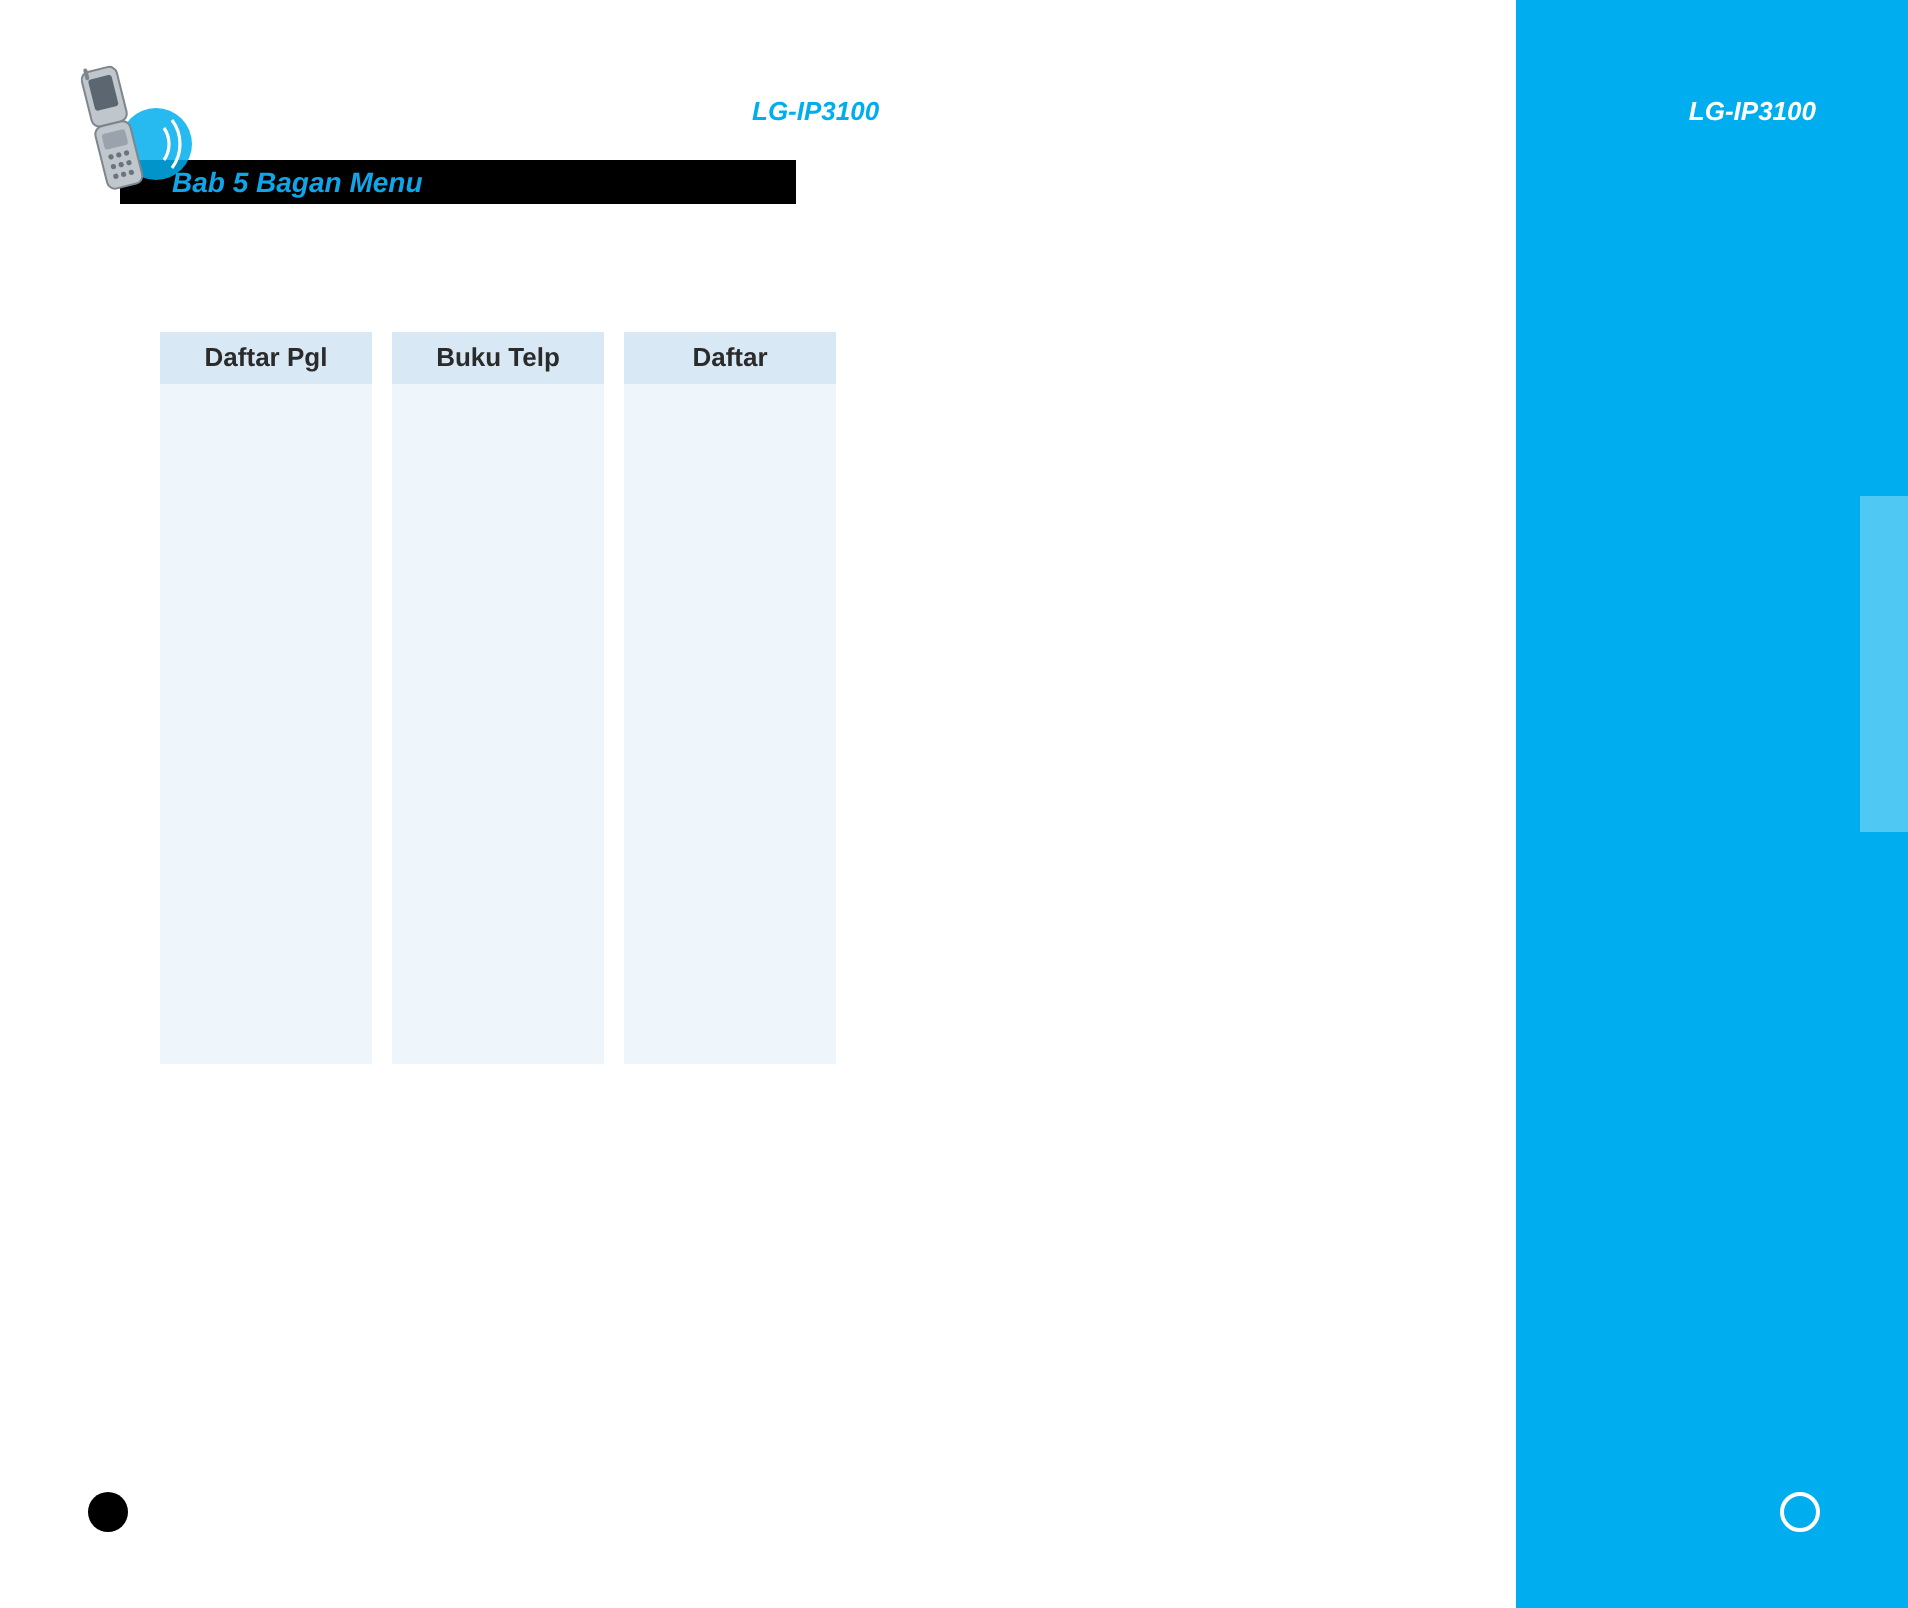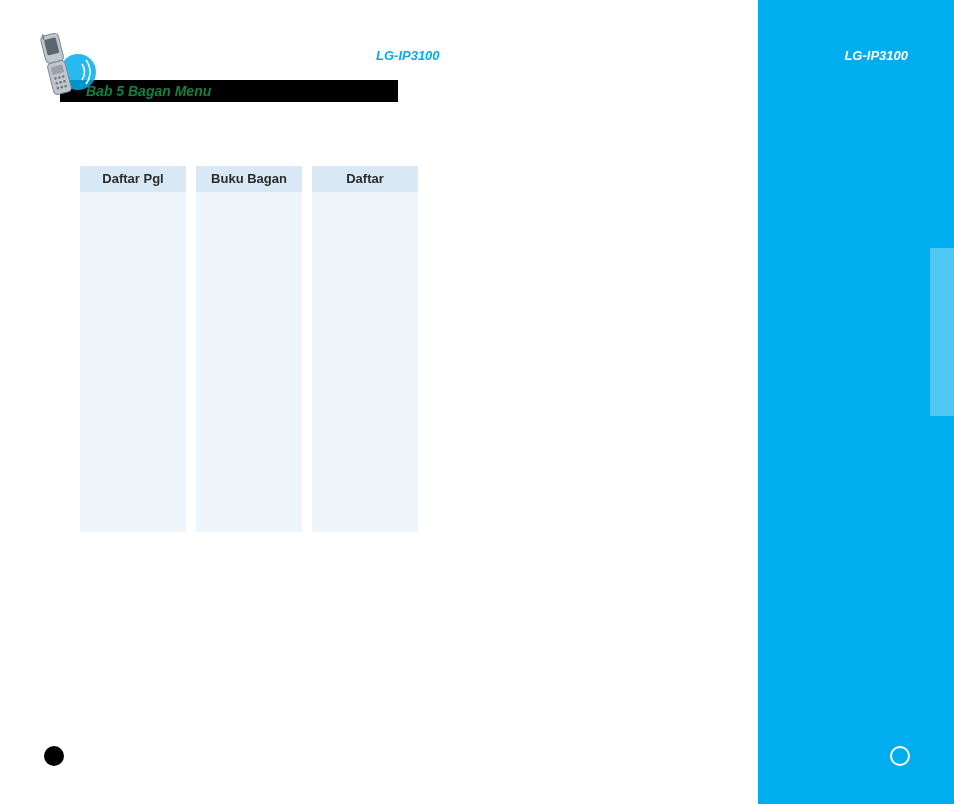--- a/index.html
+++ b/index.html
@@ -59,21 +59,21 @@
     font-size: 13px;
     color: #fff;
   }
   .chapter-bar {
     position: absolute;
     top: 80px;
     left: 60px;
     width: 338px;
     height: 22px;
     background: #000;
-    color: #15803d;
+    color: #0ea5e9;
     font-style: italic;
     font-weight: bold;
     font-size: 14px;
     line-height: 22px;
     padding-left: 26px;
   }
   .phone-icon {
     position: absolute;
     top: 28px;
     left: 36px;
@@ -154,21 +154,21 @@
         <rect x="14" y="4" width="2" height="6" rx="1" fill="#7d868e"></rect>
       </g>
     </svg>
   </div>
   <div class="columns-left">
     <div class="col">
       <div class="col-head">Daftar Pgl</div>
       <div class="col-body"></div>
     </div>
     <div class="col">
-      <div class="col-head">Buku Bagan</div>
+      <div class="col-head">Buku Telp</div>
       <div class="col-body"></div>
     </div>
     <div class="col">
       <div class="col-head">Daftar</div>
       <div class="col-body"></div>
     </div>
   </div>
   <div class="page-dot-left"></div>
 </div>
 

